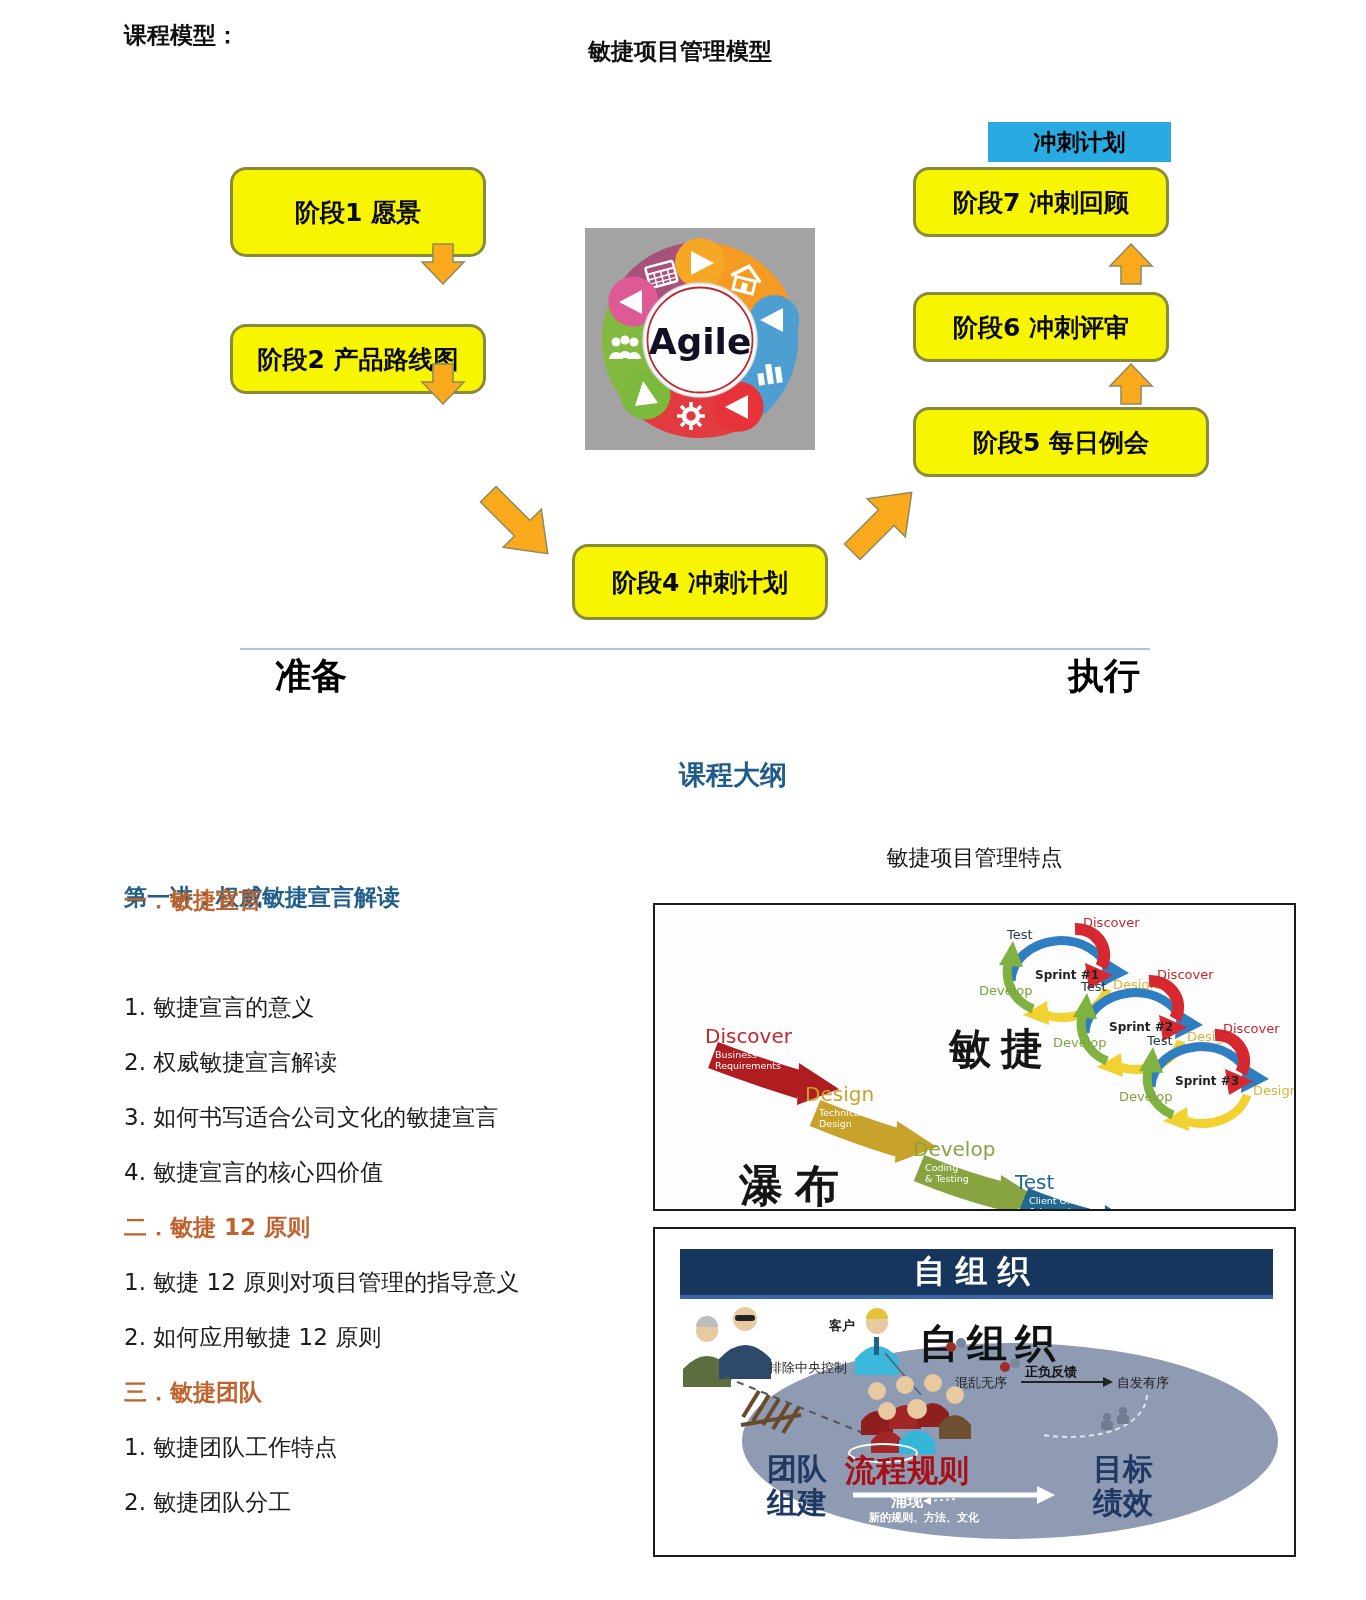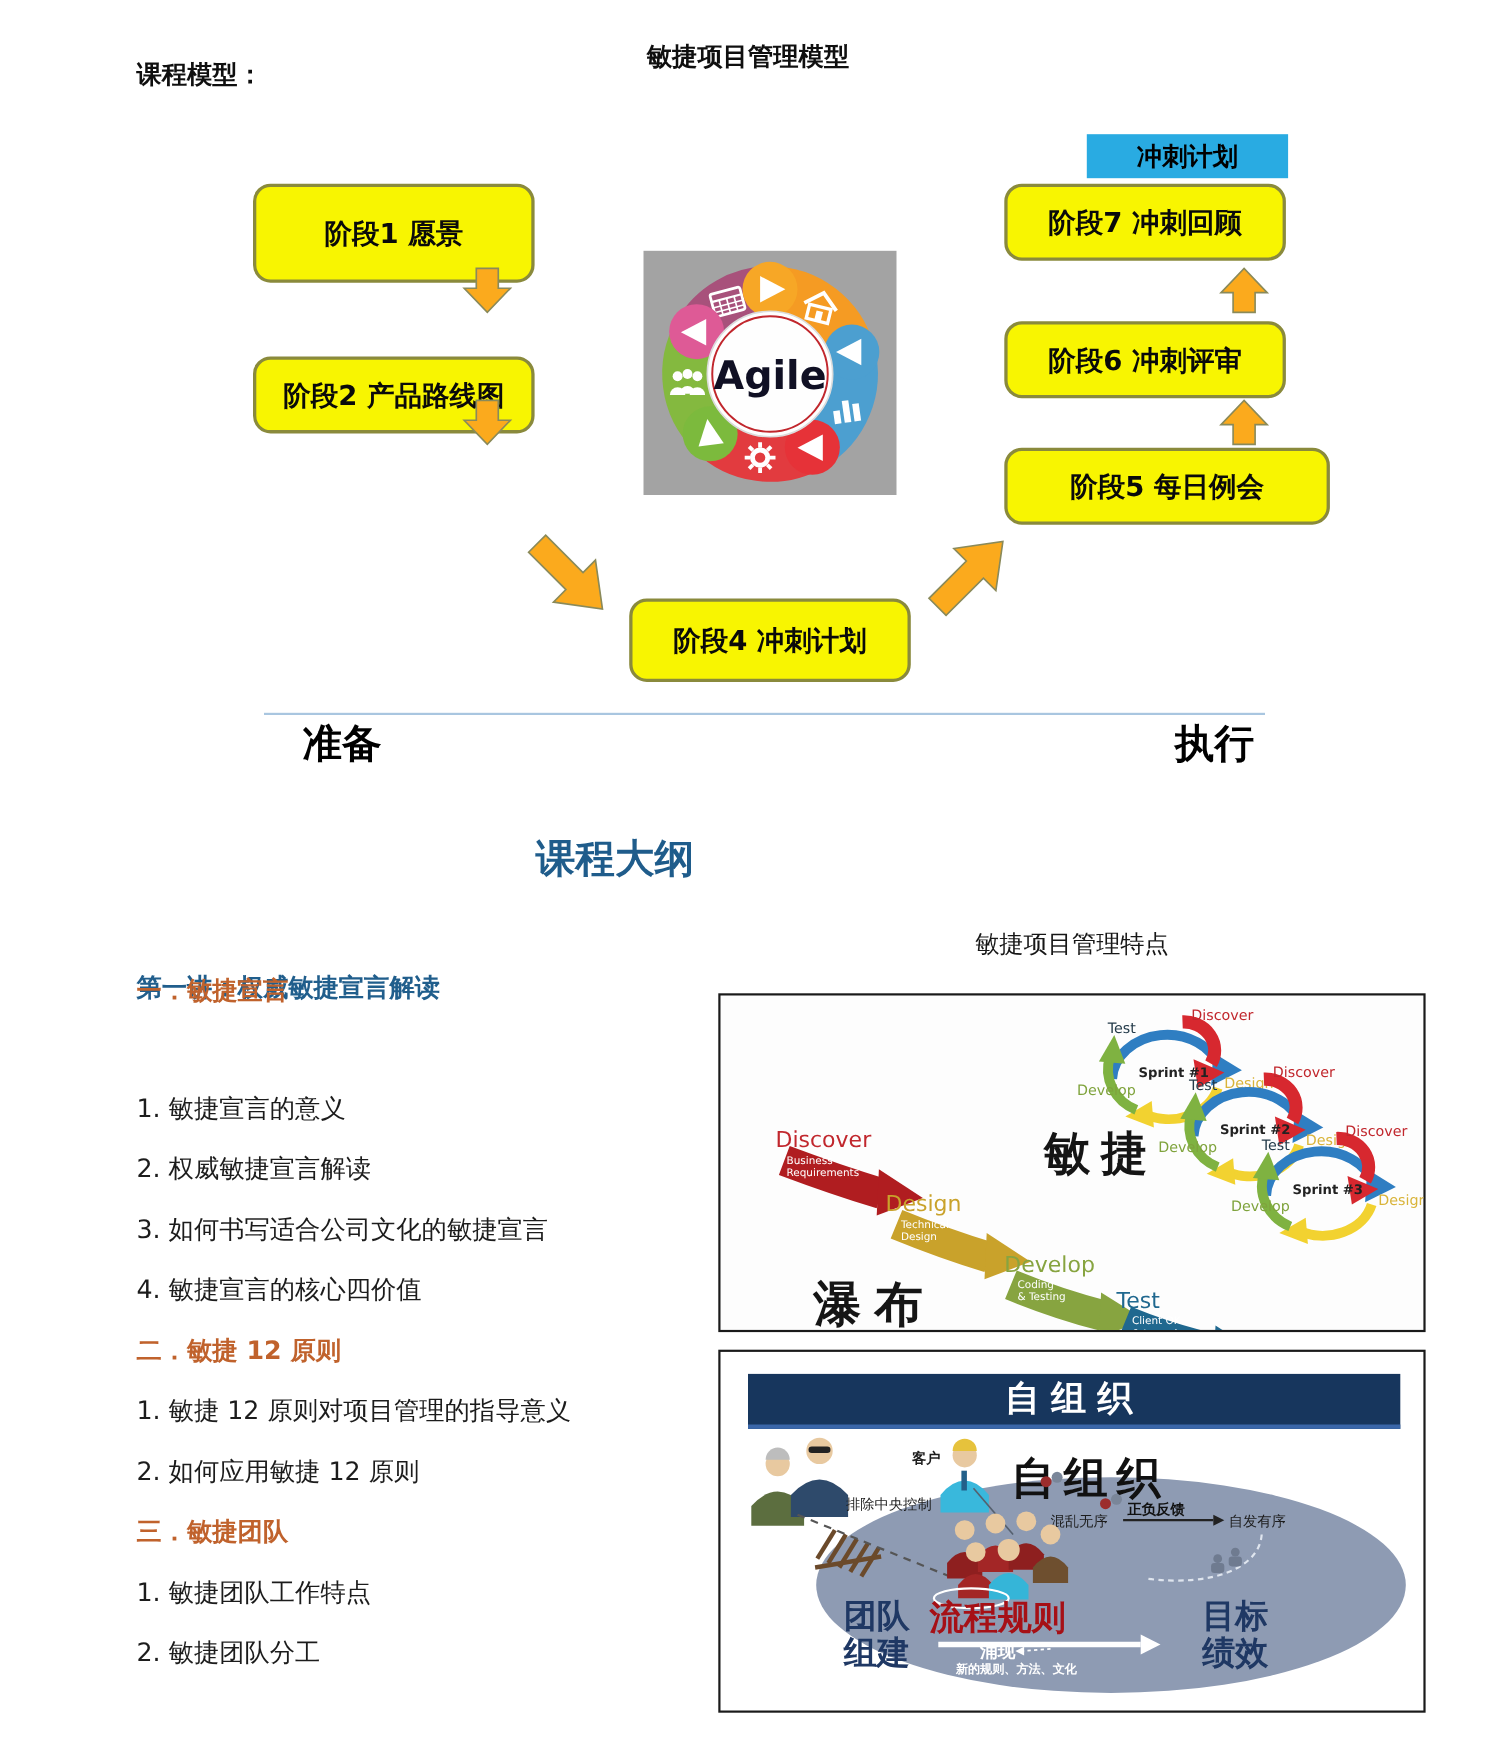--- a/index.html
+++ b/index.html
@@ -7,37 +7,37 @@
         font-family:"DejaVu Sans","Liberation Sans",sans-serif;color:#111;}
   .abs{position:absolute;}
   .hdr{position:absolute;font-weight:bold;font-size:23px;color:#0f0f0f;white-space:nowrap;}
   .phase{position:absolute;background:#F8F501;border:3px solid #8a8a3c;border-radius:16px;
          display:flex;align-items:center;justify-content:center;font-weight:bold;
          font-size:25px;color:#0a0a0a;white-space:nowrap;box-sizing:border-box;}
   .release{position:absolute;background:#29ABE2;color:#000;font-weight:bold;font-size:23px;
            display:flex;align-items:center;justify-content:center;white-space:nowrap;}
   .sep{position:absolute;height:2px;background:#a9c6e0;}
   .endlab{position:absolute;font-weight:bold;font-size:36px;color:#000;white-space:nowrap;}
-  .big-title{position:absolute;font-weight:bold;font-size:36px;color:#1F5C8B;text-align:left;white-space:nowrap;}
+  .big-title{position:absolute;font-weight:bold;font-size:27px;color:#1F5C8B;text-align:right;white-space:nowrap;}
   .right-title{position:absolute;font-size:22px;color:#161616;text-align:center;white-space:nowrap;}
   .ol{position:absolute;left:124px;font-size:23px;color:#1c1c1c;white-space:nowrap;}
   .ol.lecture{color:#205E8C;font-weight:bold;}
   .ol.section{color:#C0622C;font-weight:bold;}
   .img-frame{position:absolute;border:2px solid #1a1a1a;background:#fdfdfd;box-sizing:border-box;}
   .banner{position:absolute;left:25px;top:20px;width:593px;height:46px;background:#17365D;
           border-bottom:4px solid #3A66A8;color:#fff;font-weight:bold;font-size:32px;
           display:flex;align-items:center;justify-content:center;letter-spacing:10px;}
   svg text{font-family:"DejaVu Sans","Liberation Sans",sans-serif;}
 </style>
 </head>
 <body>
 
 <div class="page">
 
-  <div class="hdr" style="left:124px;top:52px;">课程模型：</div>
+  <div class="hdr" style="left:124px;top:20px;">课程模型：</div>
   <div class="hdr" style="left:588px;top:36px;">敏捷项目管理模型</div>
 
   <div class="release" style="left:988px;top:122px;width:183px;height:40px;">冲刺计划</div>
 
   <div class="phase" style="left:230px;top:167px;width:256px;height:90px;">阶段1 愿景</div>
   <div class="phase" style="left:230px;top:292px;width:256px;height:70px;margin-top:32px;">阶段2 产品路线图</div>
   <div class="phase" style="left:913px;top:167px;width:256px;height:70px;">阶段7 冲刺回顾</div>
   <div class="phase" style="left:913px;top:292px;width:256px;height:70px;">阶段6 冲刺评审</div>
   <div class="phase" style="left:913px;top:407px;width:296px;height:70px;">阶段5 每日例会</div>
   <div class="phase" style="left:572px;top:544px;width:256px;height:76px;">阶段4 冲刺计划</div>

